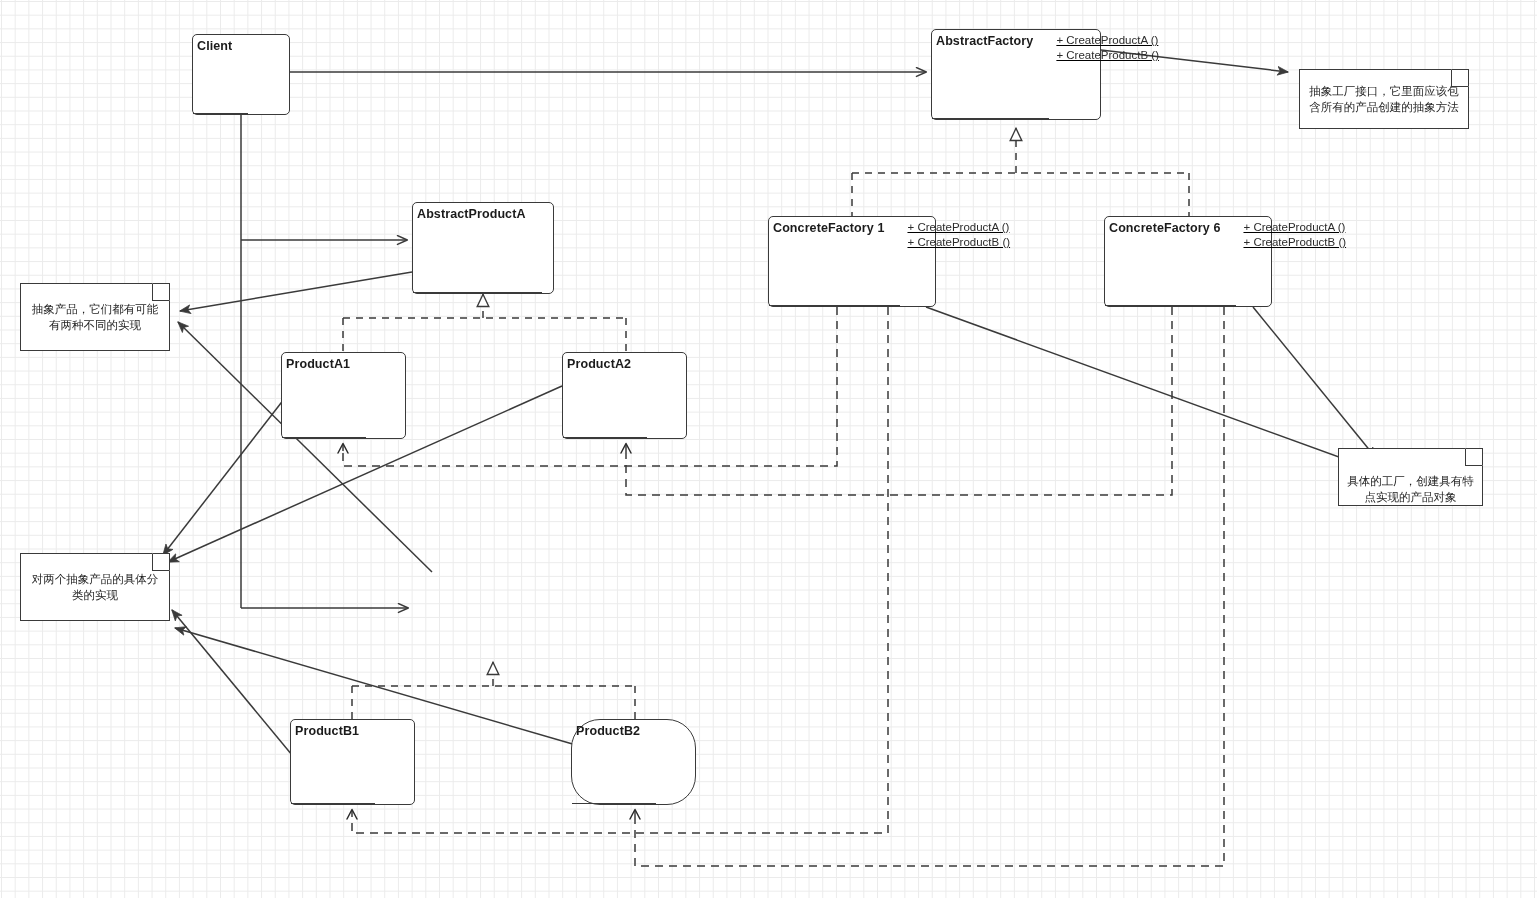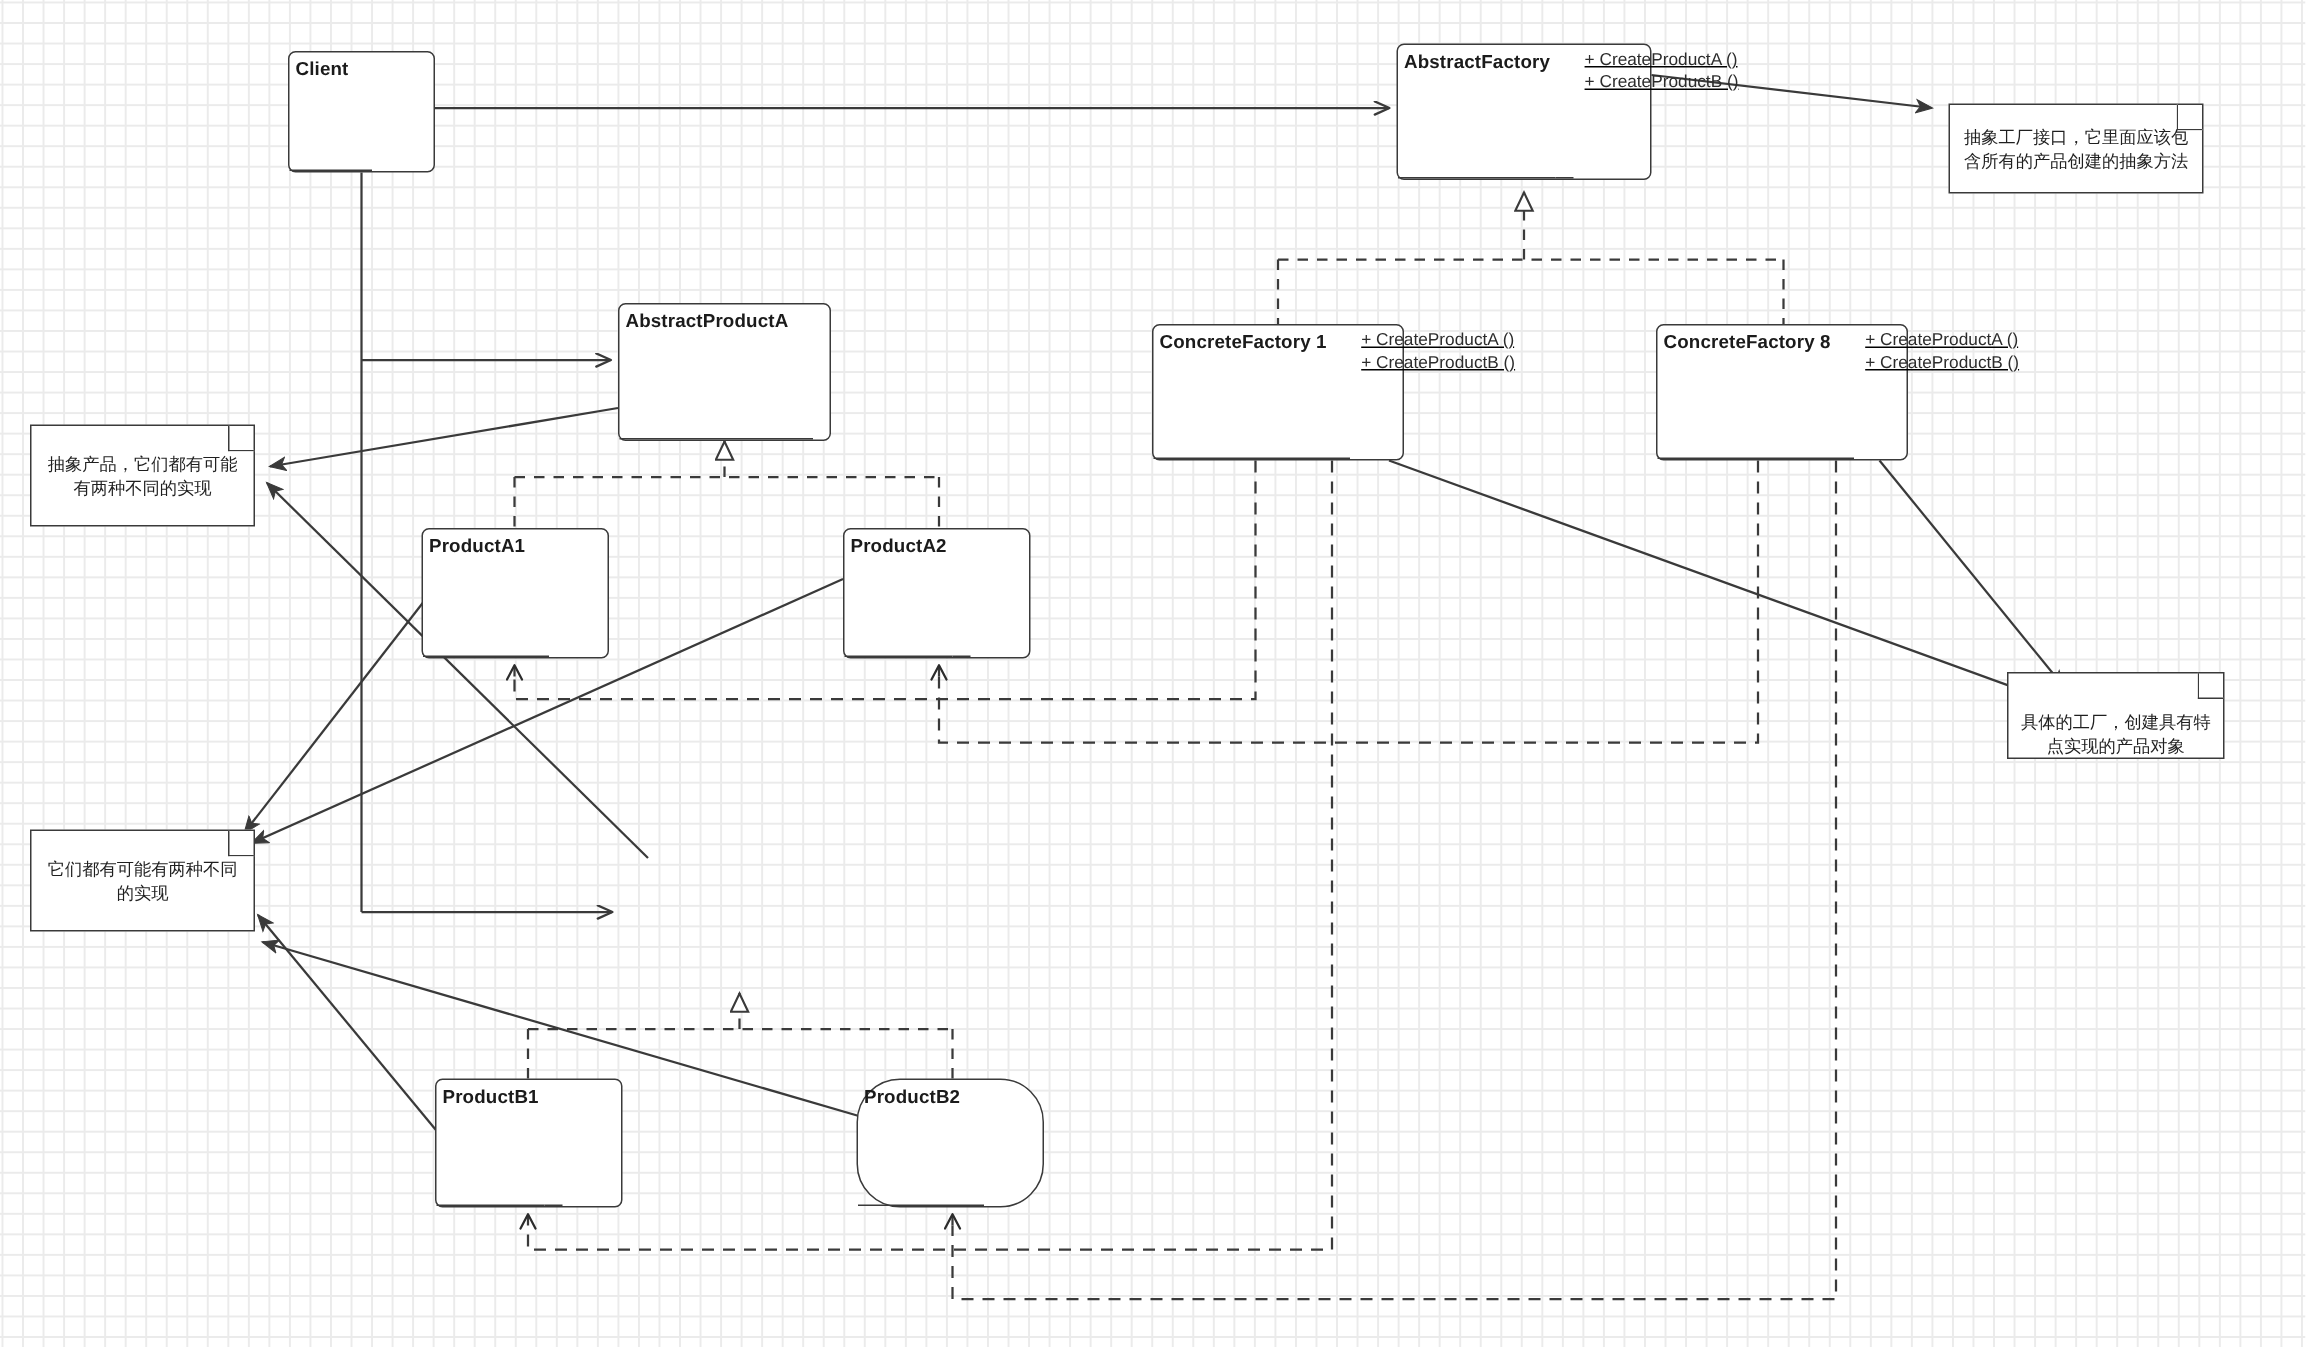--- a/index.html
+++ b/index.html
@@ -197,21 +197,21 @@
   <div class="uml-class" style="left:768px; top:216px; width:168px; height:91px;">
     <div class="uml-title">ConcreteFactory 1</div>
     <div class="uml-attrs" style="min-height:19px;"></div>
     <div class="uml-ops">
       <div class="uml-op">+ CreateProductA ()</div>
       <div class="uml-op">+ CreateProductB ()</div>
     </div>
   </div>
 
   <div class="uml-class" style="left:1104px; top:216px; width:168px; height:91px;">
-    <div class="uml-title">ConcreteFactory 8</div>
+    <div class="uml-title">ConcreteFactory 6</div>
     <div class="uml-attrs" style="min-height:19px;"></div>
     <div class="uml-ops">
       <div class="uml-op">+ CreateProductA ()</div>
       <div class="uml-op">+ CreateProductB ()</div>
     </div>
   </div>
 
   <div class="uml-class" style="left:412px; top:202px; width:142px; height:92px;">
     <div class="uml-title">AbstractProductA</div>
     <div class="uml-attrs"></div>
@@ -248,21 +248,21 @@
     <div class="note-text">抽象工厂接口，它里面应该包含所有的产品创建的抽象方法</div>
   </div>
 
   <div class="uml-note" style="left:20px; top:283px; width:150px; height:68px;">
     <div class="fold"></div>
     <div class="note-text">抽象产品，它们都有可能有两种不同的实现</div>
   </div>
 
   <div class="uml-note" style="left:20px; top:553px; width:150px; height:68px;">
     <div class="fold"></div>
-    <div class="note-text">它们都有可能有两种不同的实现</div>
+    <div class="note-text">对两个抽象产品的具体分类的实现</div>
   </div>
 
   <div class="uml-note" style="left:1338px; top:448px; width:145px; height:58px;align-items:flex-end;">
     <div class="fold"></div>
     <div class="note-text">具体的工厂，创建具有特点实现的产品对象</div>
   </div>
 
 </div>
 
 </body></html>

